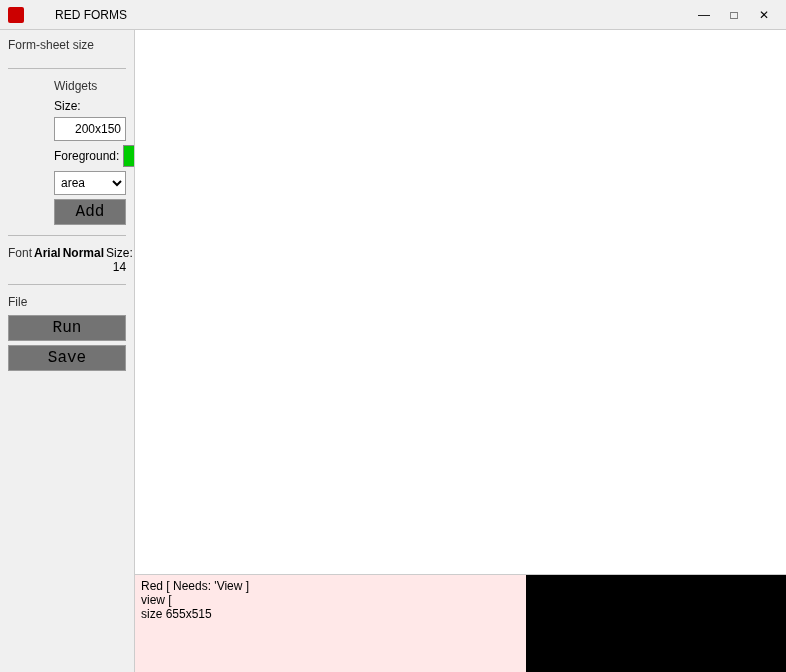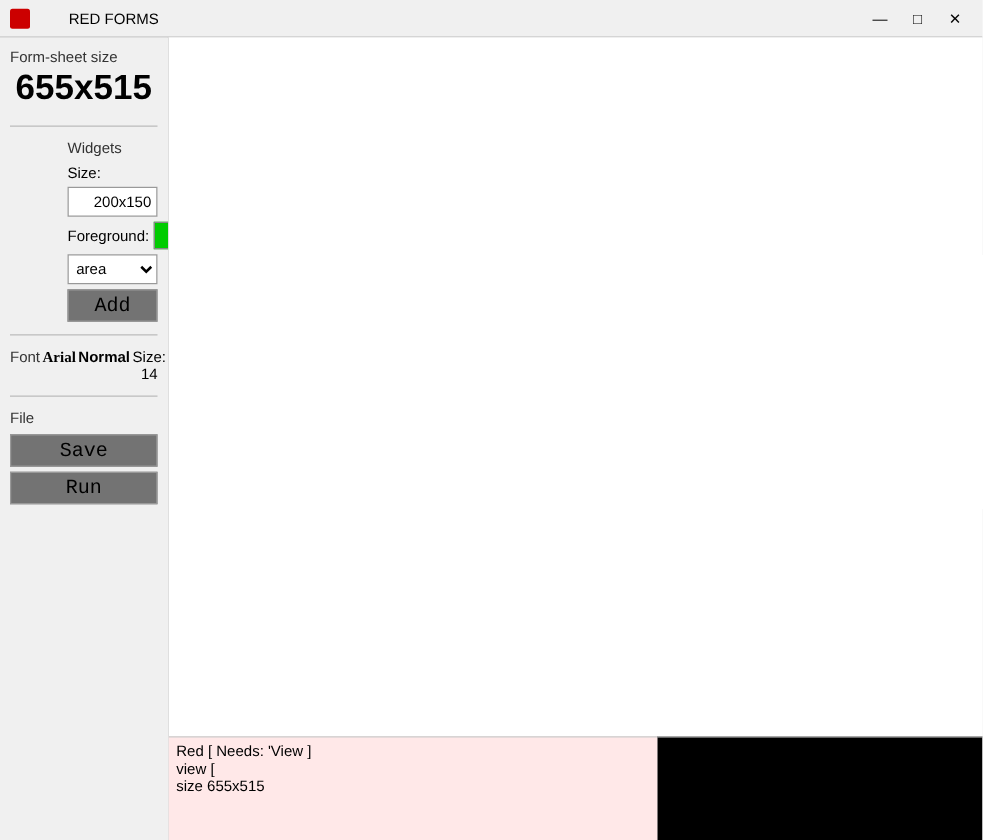--- a/index.html
+++ b/index.html
@@ -156,21 +156,20 @@
 
     .font-section {
       display: flex;
       flex-direction: row;
       gap: 2px;
     }
 
     .font-name {
       font-weight: bold;
       font-size: 12px;
-      font-family: Liberation Serif, serif;
     }
 
     .font-style {
       font-weight: bold;
       font-size: 12px;
     }
 
     .font-size-row {
       font-size: 12px;
     }
@@ -187,21 +186,21 @@
       background: white;
       position: relative;
     }
 
     
     .status-bar {
       position: absolute;
       bottom: 0;
       left: 0;
       right: 0;
-      height: 83px;
+      height: 98px;
       display: flex;
       justify-content: space-between;
     }
 
     .status-left {
       flex: 1;
       background: #ffe8e8;
       padding: 4px 6px;
       font-size: 12px;
       color: #000;
@@ -232,21 +231,20 @@
     <button class="title-bar-btn close">✕</button>
   </div>
 </div>
 
 <div class="main-layout">
 
   <div class="left-panel">
 
     <div class="form-sheet-size-section">
       <div class="section-label">Form-sheet size</div>
-      <span class="form-sheet-value">655x515</span>
     </div>
 
     <hr class="divider">
 
     <div class="widgets-section">
       <div class="section-label">Widgets</div>
 
       <div class="size-label-row">
         <span style="margin-right:4px;">Size:</span>
       </div>
@@ -281,22 +279,22 @@
         &nbsp;
         <span>14</span>
       </div>
       <button class="btn">Font</button>
     </div>
 
     <hr class="divider">
 
     <div class="file-section">
       <div class="section-label">File</div>
+      <button class="btn">Run</button>
       <button class="btn">Save</button>
-      <button class="btn">Run</button>
     </div>
 
   </div>
 
   <div class="canvas-area">
 
     <div class="status-bar">
       <div class="status-left">
         <div>Red [ Needs: 'View ]</div>
         <div>view [</div>

